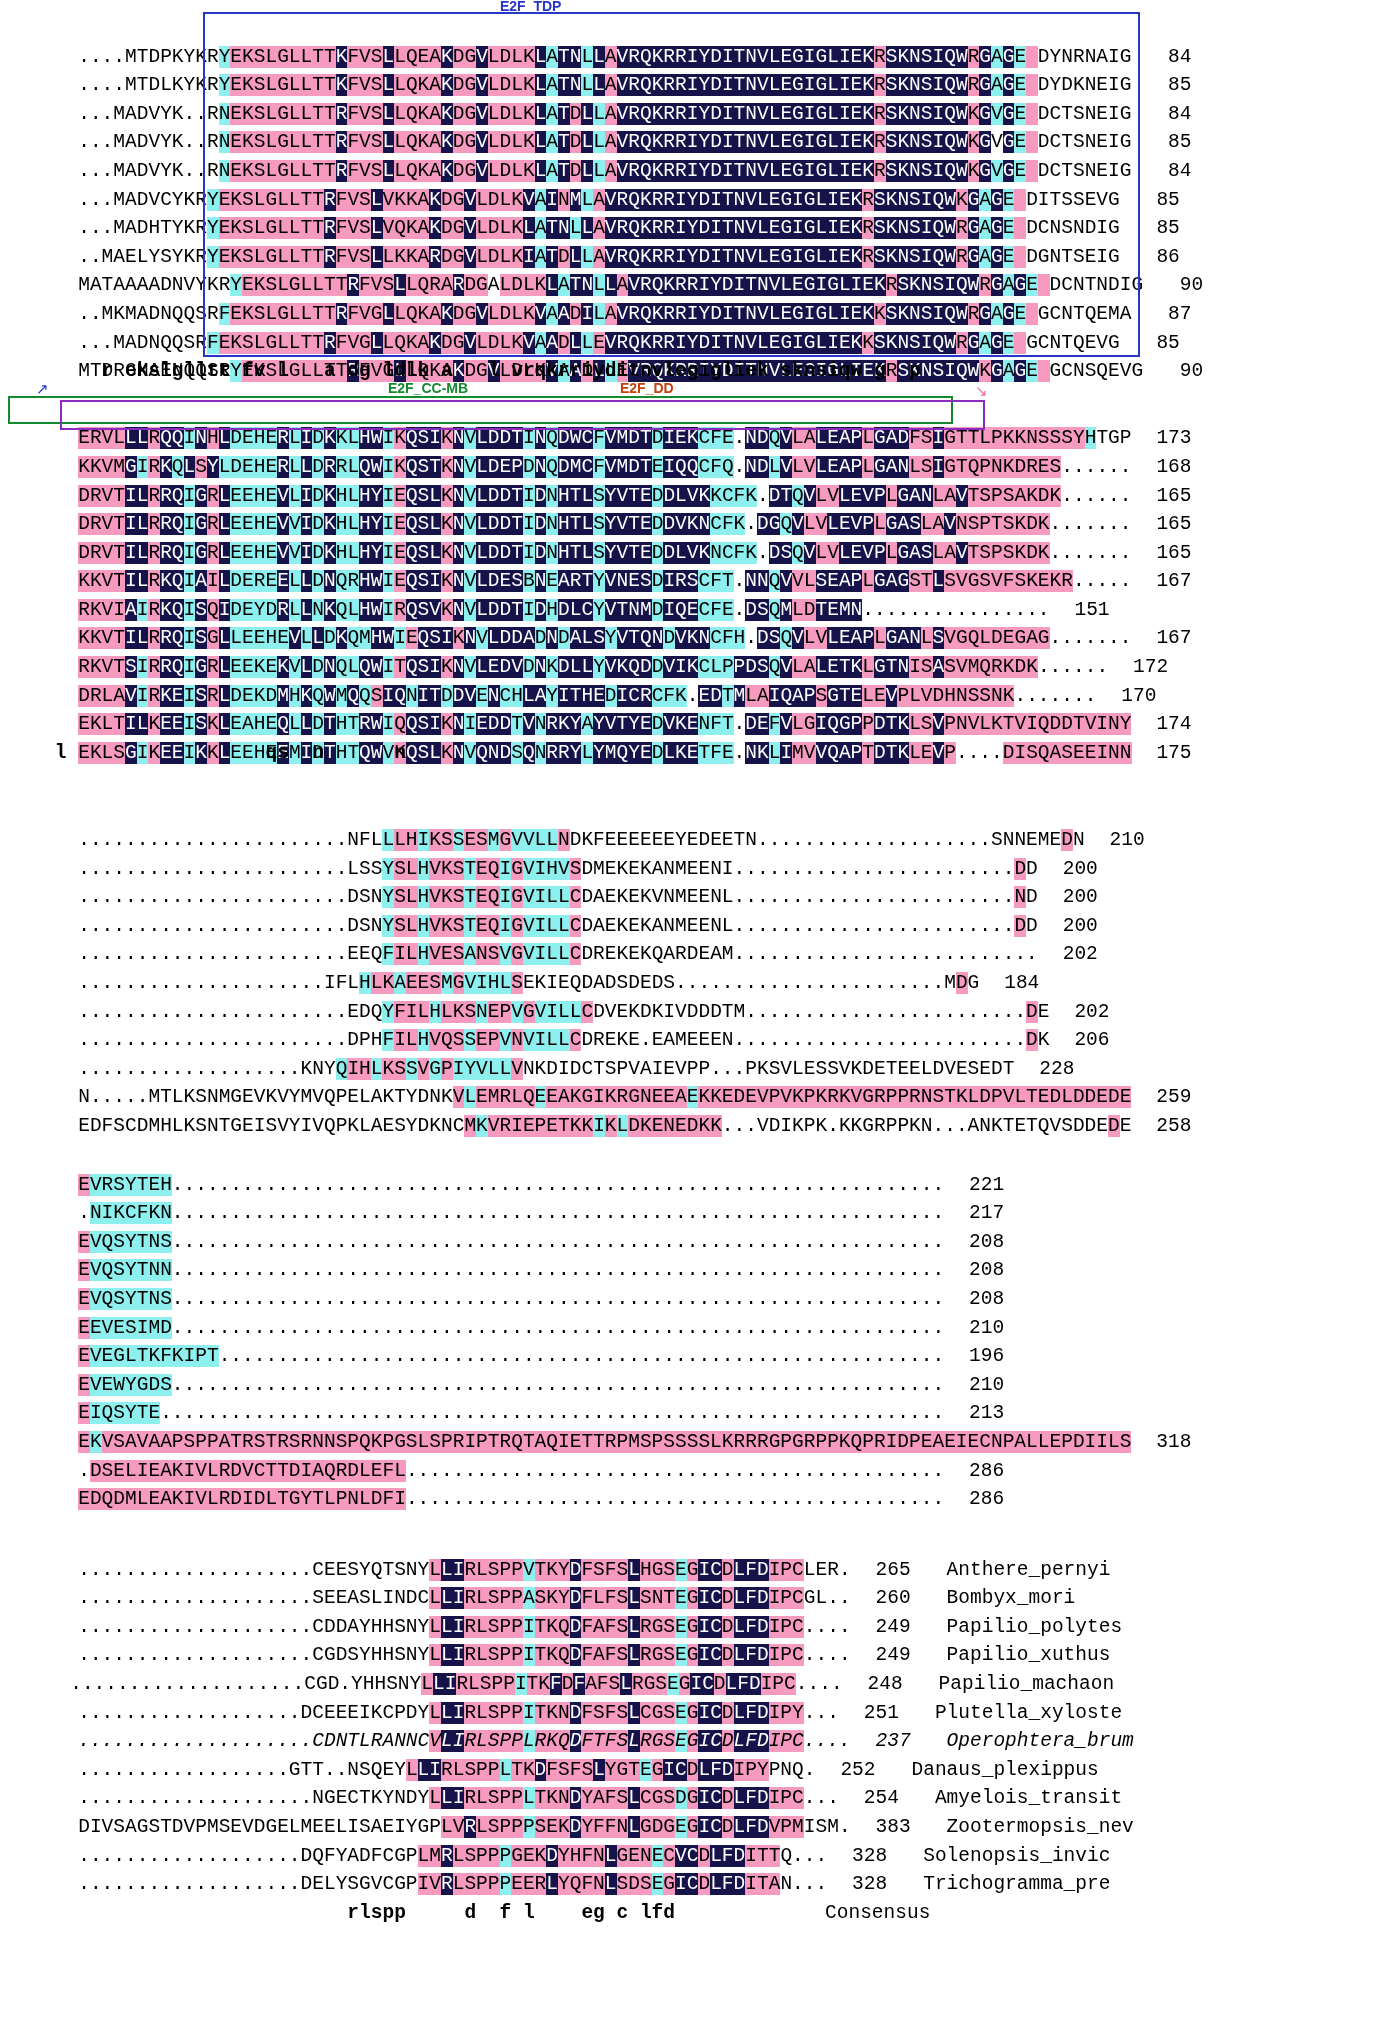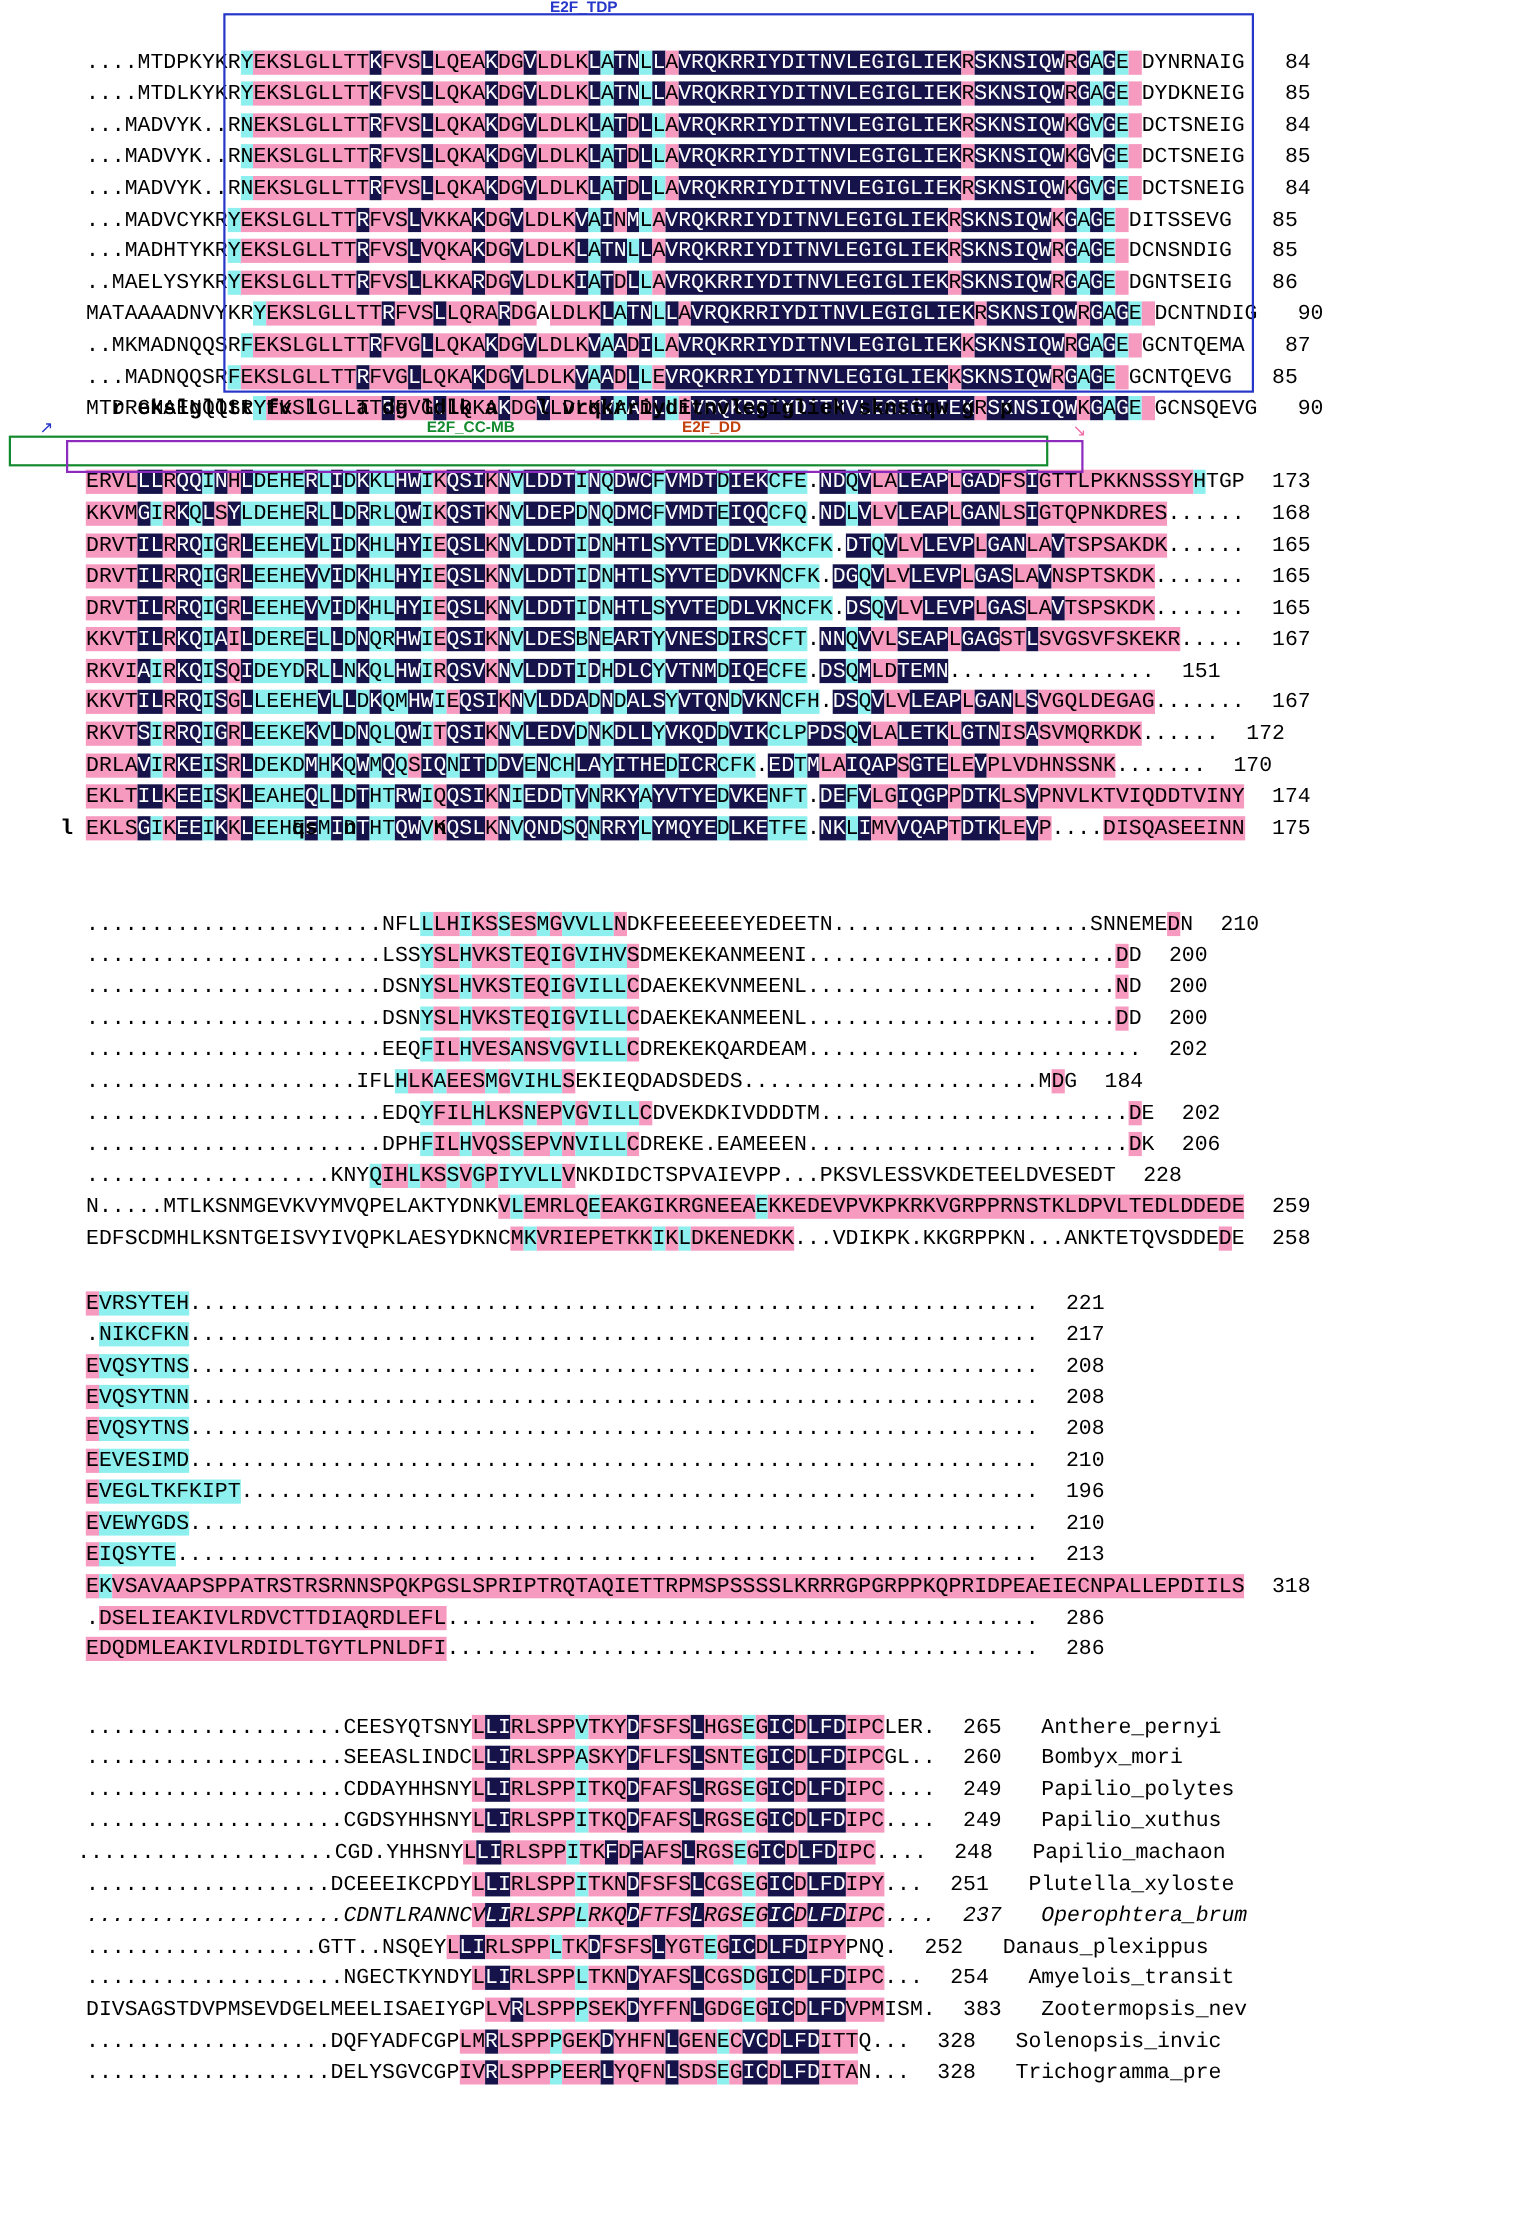--- a/index.html
+++ b/index.html
@@ -274,15 +274,18 @@
     </div>
     <div class="row" style="padding-left:8px;">
       <span class="seq">DIVSAGSTDVPMSEVDGELMEELISAEIYGP<span class="p">LV</span><span class="h">R</span><span class="p">LSPP</span><span class="c">P</span><span class="p">SEK</span><span class="h">D</span><span class="p">YFFN</span><span class="h">L</span><span class="p">GDG</span><span class="c">E</span><span class="p">G</span><span class="h">IC</span><span class="p">D</span><span class="h">LFD</span><span class="p">VPM</span>ISM.</span><span class="num">383</span><span class="name">Zootermopsis_nev</span>
     </div>
     <div class="row" style="padding-left:8px;">
       <span class="seq">...................DQFYADFCGP<span class="p">LM</span><span class="h">R</span><span class="p">LSPP</span><span class="c">P</span><span class="p">GEK</span><span class="h">D</span><span class="p">YHFN</span><span class="h">L</span><span class="p">GEN</span><span class="c">E</span><span class="p">C</span><span class="h">VC</span><span class="p">D</span><span class="h">LFD</span><span class="p">ITT</span>Q...</span><span class="num">328</span><span class="name">Solenopsis_invic</span>
     </div>
     <div class="row" style="padding-left:8px;">
       <span class="seq">...................DELYSGVCGP<span class="p">IV</span><span class="h">R</span><span class="p">LSPP</span><span class="c">P</span><span class="p">EER</span><span class="h">L</span><span class="p">YQFN</span><span class="h">L</span><span class="p">SDS</span><span class="c">E</span><span class="p">G</span><span class="h">IC</span><span class="p">D</span><span class="h">LFD</span><span class="p">ITA</span>N...</span><span class="num">328</span><span class="name">Trichogramma_pre</span>
     </div>
+    <div class="row" style="padding-left:8px;">
+      <span class="cons">                       rlspp     d  f l    eg c lfd</span><span class="name" style="padding-left:150px;">Consensus</span>
+    </div>
   </div>
 
 </div>
 
 </body></html>

